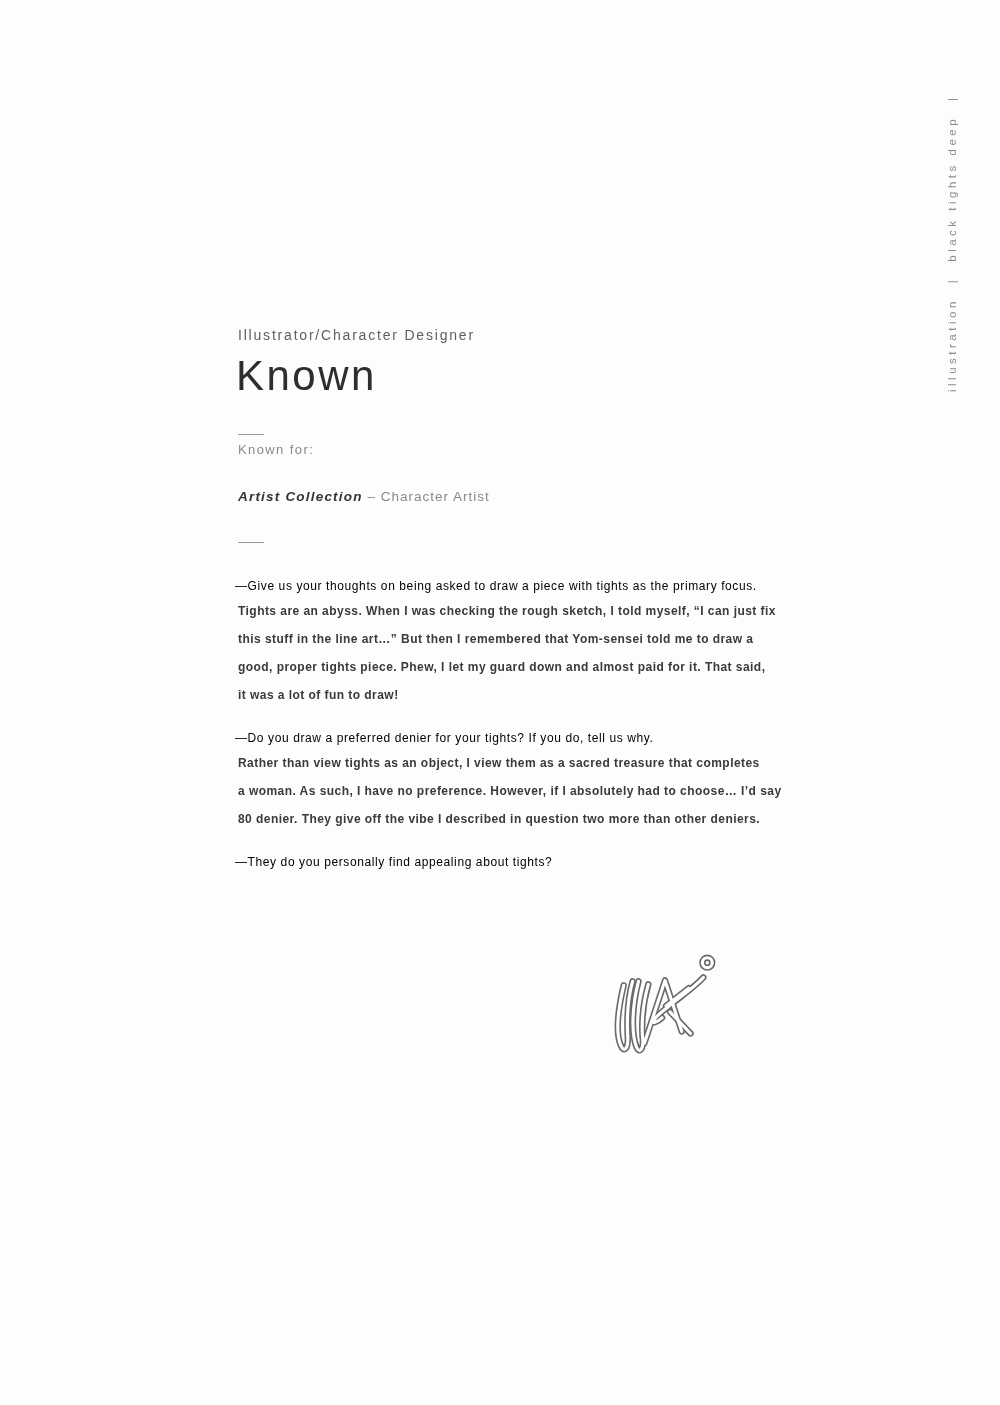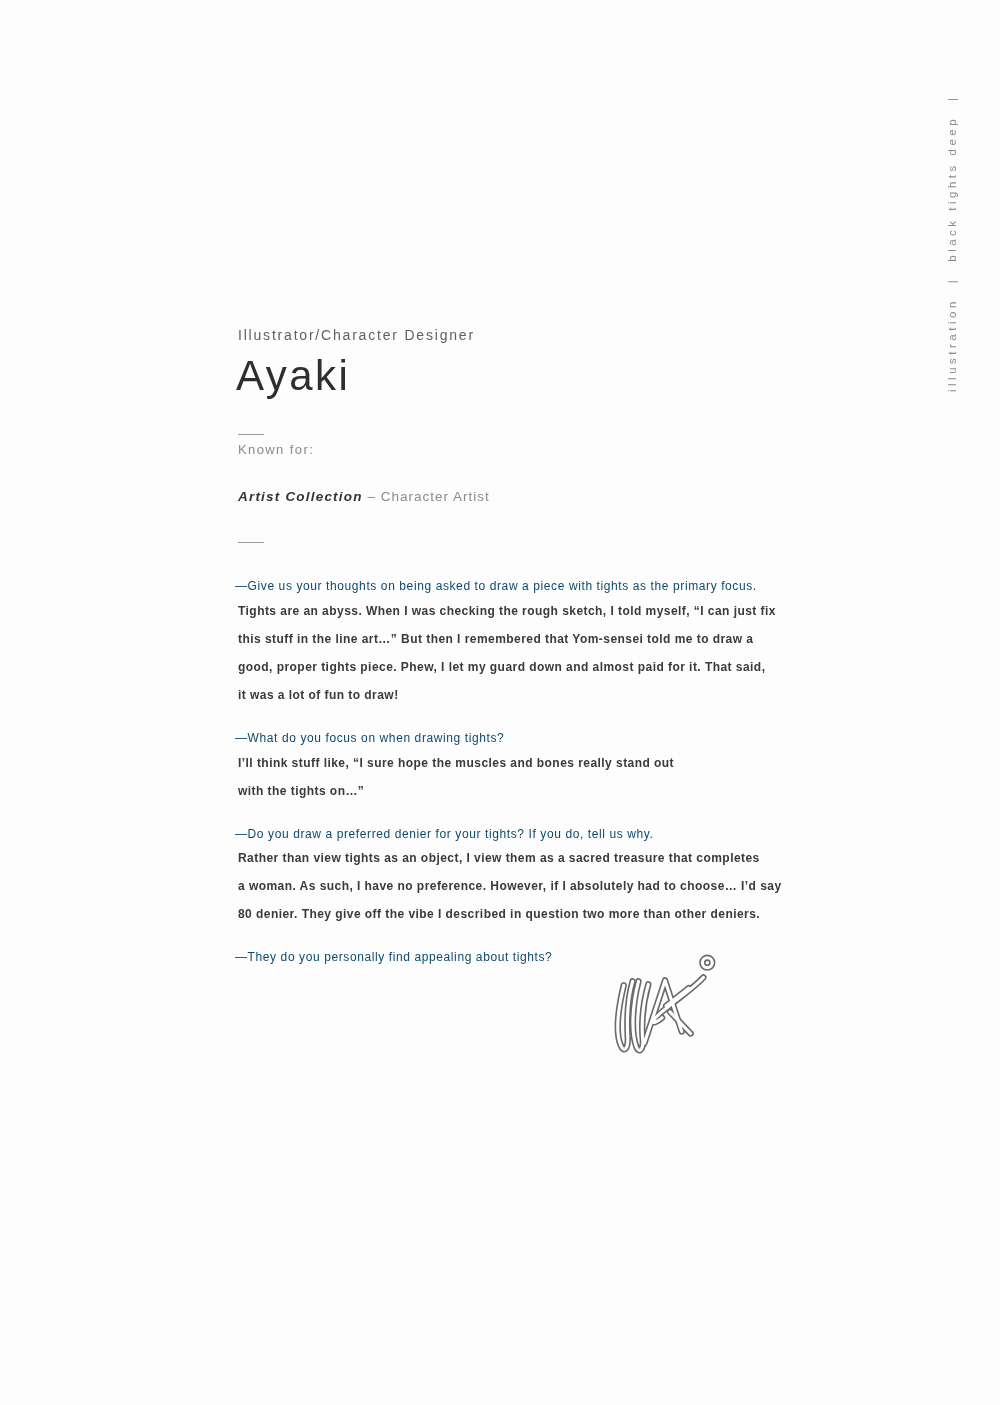--- a/index.html
+++ b/index.html
@@ -48,65 +48,60 @@
   .known-line {
     position:absolute; left:238px; top:489px;
     font-size:13.5px; letter-spacing:1px;
   }
   .known-work { font-weight:bold; font-style:italic; color:#333; letter-spacing:1.2px; }
   .known-role { color:#8a8a8a; }
 
   .qa-list { position:absolute; left:238px; top:576px; width:640px; }
   .qa-block { margin-bottom:19px; }
   .qa-question {
-    font-size:12px; color:#0c4a6e; letter-spacing:0.6px;
+    font-size:12px; color:#000000; letter-spacing:0.6px;
     line-height:20.8px; white-space:nowrap; margin-left:-3px;
   }
   .qa-answer {
     font-size:12px; font-weight:bold; color:#3a3a3a;
     letter-spacing:0.45px; line-height:28px; white-space:pre;
   }
 
   .signature { position:absolute; left:608px; top:944px; width:118px; height:118px; }
   .signature svg { width:100%; height:100%; }
 </style>
 </head>
 <body>
 
 <div class="page">
 
   <div class="side-label">illustration | black tights deep |</div>
 
   <div class="role-label">Illustrator/Character Designer</div>
-  <h1 class="artist-name">Ayaki</h1>
+  <h1 class="artist-name">Known</h1>
 
   <div class="mini-rule rule-1"></div>
 
   <div class="known-label">Known for:</div>
   <div class="known-line">
     <span class="known-work">Artist Collection</span><span class="known-role"> – Character Artist</span>
   </div>
 
   <div class="mini-rule rule-2"></div>
 
   <div class="qa-list">
 
       <div class="qa-block">
         <div class="qa-question">—Give us your thoughts on being asked to draw a piece with tights as the primary focus.</div>
         <div class="qa-answer">Tights are an abyss. When I was checking the rough sketch, I told myself, “I can just fix
 this stuff in the line art…” But then I remembered that Yom-sensei told me to draw a
 good, proper tights piece. Phew, I let my guard down and almost paid for it. That said,
 it was a lot of fun to draw!</div>
       </div>
 
-      <div class="qa-block">
-        <div class="qa-question">—What do you focus on when drawing tights?</div>
-        <div class="qa-answer">I’ll think stuff like, “I sure hope the muscles and bones really stand out
-with the tights on…”</div>
-      </div>
 
       <div class="qa-block">
         <div class="qa-question">—Do you draw a preferred denier for your tights? If you do, tell us why.</div>
         <div class="qa-answer">Rather than view tights as an object, I view them as a sacred treasure that completes
 a woman. As such, I have no preference. However, if I absolutely had to choose… I’d say
 80 denier. They give off the vibe I described in question two more than other deniers.</div>
       </div>
 
       <div class="qa-block">
         <div class="qa-question">—They do you personally find appealing about tights?</div>

